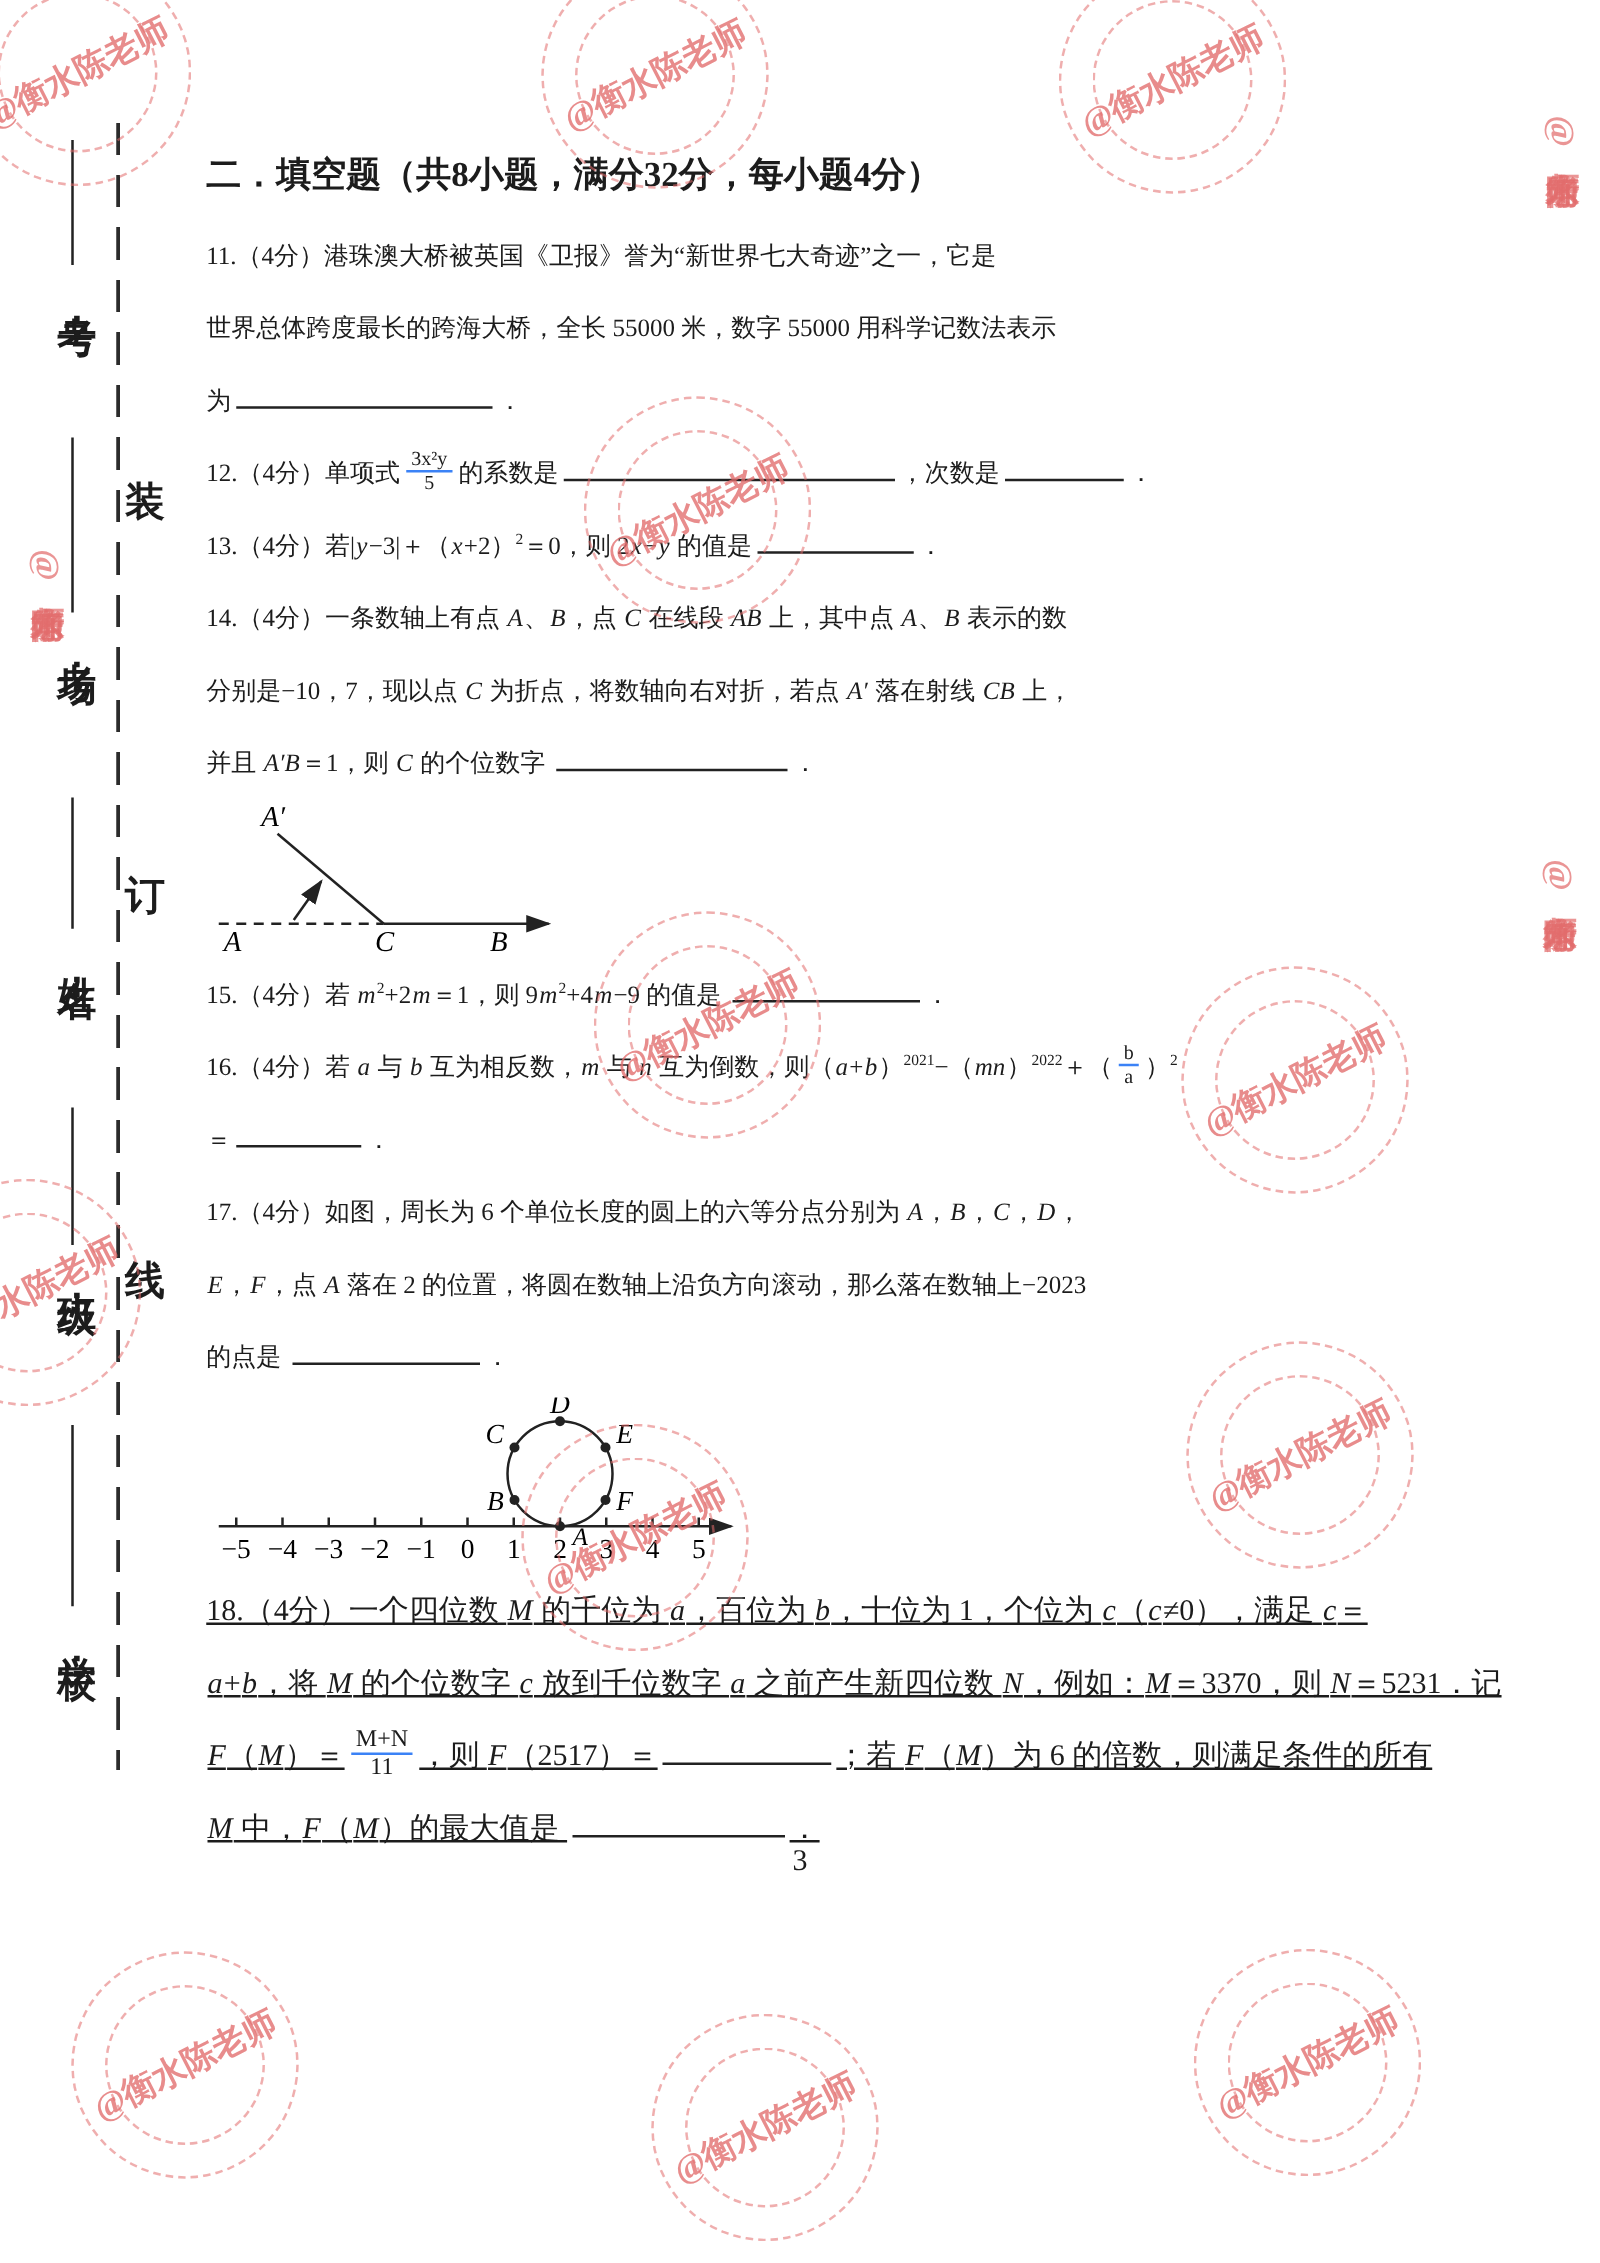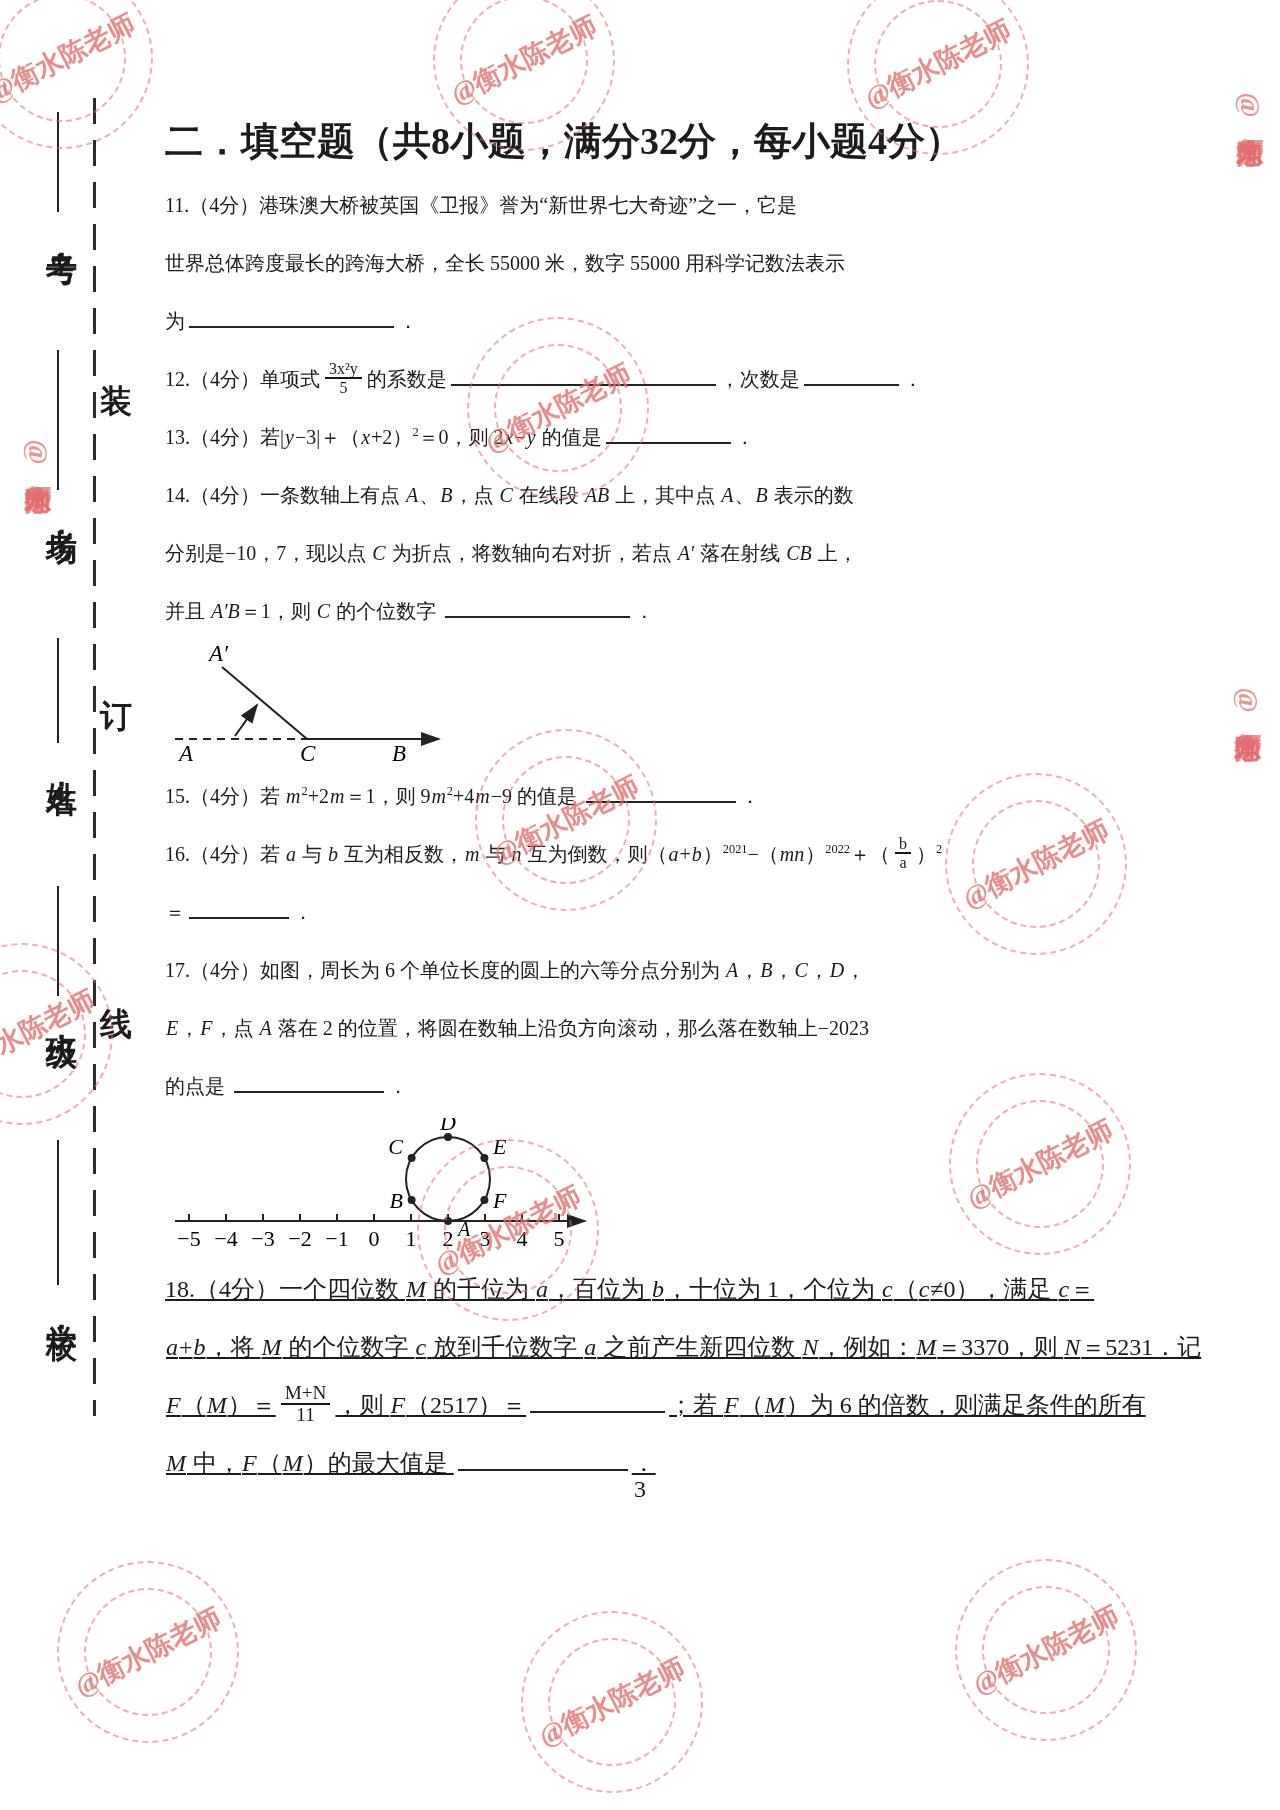--- a/index.html
+++ b/index.html
@@ -2,29 +2,29 @@
 <html><head>
 <meta charset="utf-8">
 <style>
   html,body{margin:0;padding:0;}
   body{
     width:1280px;height:1810px;background:#ffffff;position:relative;overflow:hidden;
     font-family:"Liberation Serif","DejaVu Serif",serif;color:#1c1c1c;
   }
   
   .content{position:absolute;left:165px;top:116px;width:905px;z-index:1;}
-  .sec-title{font-weight:700;font-size:38px;line-height:50px;margin-bottom:10px;white-space:nowrap;}
+  .sec-title{font-weight:700;font-size:28px;line-height:50px;margin-bottom:10px;white-space:nowrap;}
   .qline{font-size:20px;line-height:58px;height:58px;white-space:nowrap;}
   .q18 .qline{font-size:24px;text-decoration:underline;}
   i{font-style:italic;padding:0 1px;}
   sup{font-size:0.62em;vertical-align:super;line-height:0;}
   .blank{display:inline-block;height:4px;border-bottom:2px solid #222;margin:0 4px;}
   .frac{display:inline-flex;flex-direction:column;align-items:center;vertical-align:middle;
         line-height:1.08;font-size:0.8em;margin:0 5px;transform:translateY(-3px);}
-  .frac .num{border-bottom:2px solid #0f172a;padding:0 4px;text-align:right;}
+  .frac .num{border-bottom:2px solid #3b82f6;padding:0 4px;text-align:right;}
   .frac .den{padding:0 4px;}
   .diagram{display:block;margin:3px 0 4px 2px;}
   .footer{position:absolute;left:0;top:1476px;width:1280px;text-align:center;font-size:24px;z-index:1;}
   
   .seam-line{position:absolute;left:93px;top:98px;width:3px;height:1318px;z-index:2;
     background:repeating-linear-gradient(#2b2b2b 0 26px,transparent 26px 42px);}
   .fold-label{position:absolute;left:100px;font-size:32px;font-weight:600;z-index:3;}
   .vfield{position:absolute;left:40px;writing-mode:vertical-rl;font-size:31px;font-weight:600;
           letter-spacing:4px;z-index:2;}
   .vblank{position:absolute;left:57px;width:2px;background:#222;z-index:2;}

